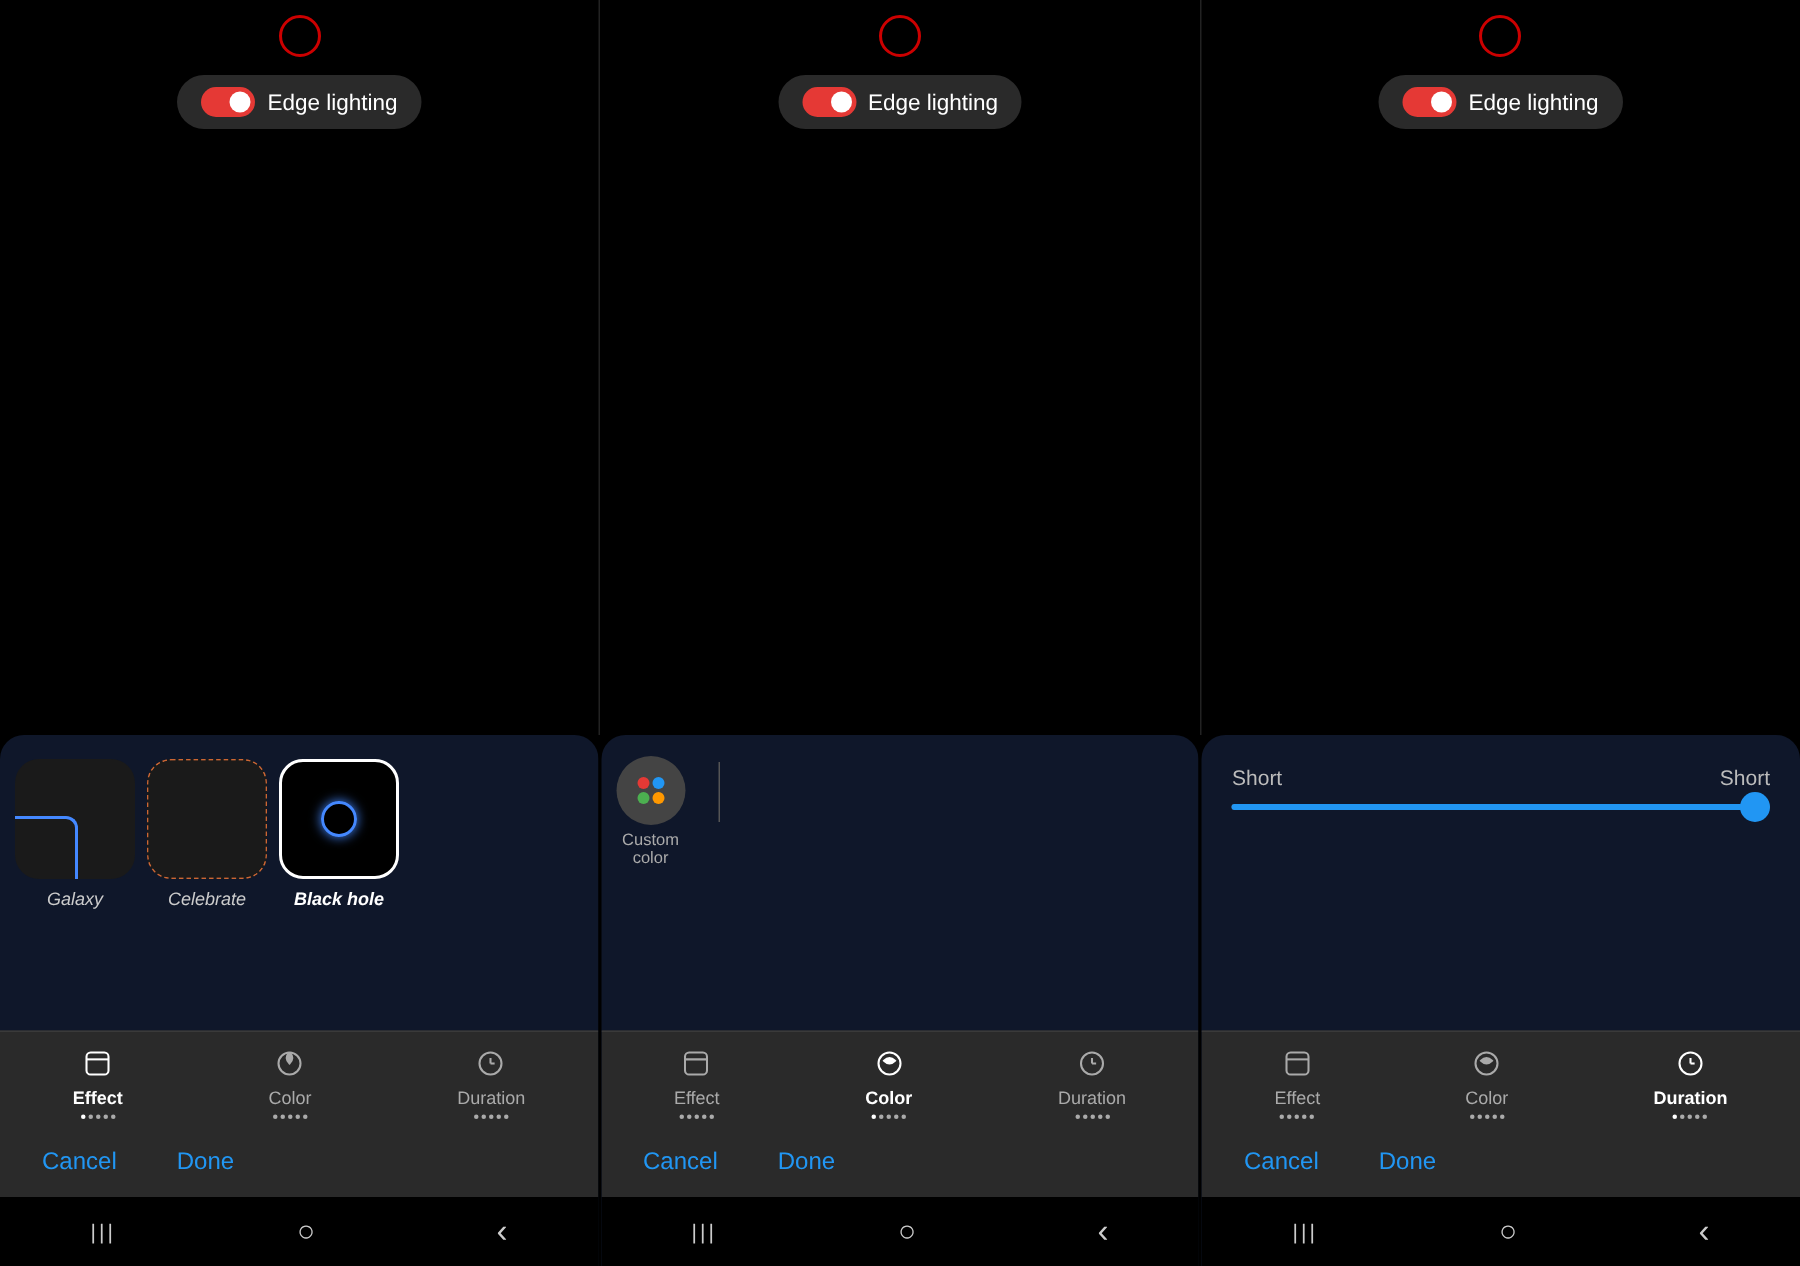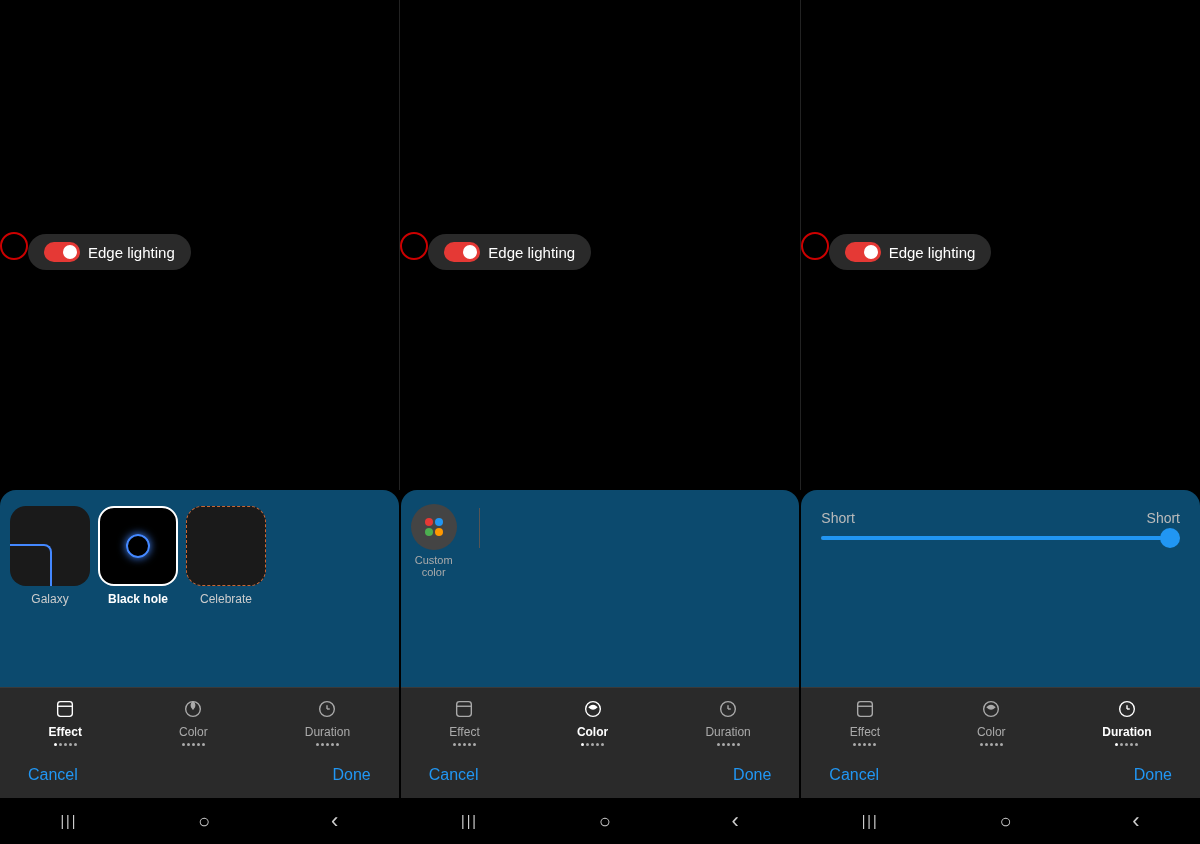--- a/index.html
+++ b/index.html
@@ -17,21 +17,21 @@
       display: flex;
       width: 100%;
       height: 490px;
       background: #000;
       position: relative;
     }
 
     .phone-preview {
       flex: 1;
       display: flex;
-      flex-direction: row;
+      flex-direction: column;
       align-items: center;
       justify-content: flex-start;
       padding-top: 10px;
       position: relative;
     }
 
     .phone-preview:nth-child(2) {
       border-left: 1px solid #222;
       border-right: 1px solid #222;
     }
@@ -90,20 +90,21 @@
       padding: 16px 10px 0 10px;
       gap: 8px;
       flex: 1;
     }
 
     .effect-item {
       display: flex;
       flex-direction: column;
       align-items: center;
       gap: 6px;
+      font-style: italic;
     }
 
     .effect-thumb {
       width: 80px;
       height: 80px;
       border-radius: 16px;
       background: #1a1a1a;
       position: relative;
       overflow: hidden;
     }
@@ -353,24 +354,25 @@
       background: #aaa;
     }
 
     .tab-dot.active-dot {
       background: #fff;
     }
 
     
     .action-bar {
       display: flex;
-      justify-content: space-between;
+      justify-content: flex-start;
       align-items: center;
       padding: 10px 20px;
       background: #2a2a2a;
+      gap: 24px;
     }
 
     .action-btn {
       font-size: 16px;
       font-weight: 500;
       cursor: pointer;
       padding: 4px 8px;
     }
 
     .cancel-btn { color: #2196f3; }
@@ -395,21 +397,21 @@
       display: flex;
       width: 100%;
       position: absolute;
       bottom: 0;
       left: 0;
       height: 354px;
     }
 
     .panel-section {
       flex: 1;
-      background: #0c4a6e;
+      background: #0f172a;
       border-radius: 16px 16px 0 0;
       display: flex;
       flex-direction: column;
       overflow: hidden;
     }
 
     .panel-section:nth-child(2) {
       margin: 0 2px;
     }
 
@@ -464,27 +466,27 @@
     <div class="panel-content">
       <div class="effect-list">
 
         <div class="effect-item">
           <div class="effect-thumb thumb-galaxy"></div>
           <span class="effect-name">Galaxy</span>
         </div>
 
 
         <div class="effect-item">
+          <div class="effect-thumb thumb-celebrate" style="border:1px dashed #cc6633;border-radius:16px;"></div>
+          <span class="effect-name">Celebrate</span>
+        </div>
+
+        <div class="effect-item">
           <div class="effect-thumb thumb-blackhole selected"></div>
           <span class="effect-name selected">Black hole</span>
-        </div>
-
-        <div class="effect-item">
-          <div class="effect-thumb thumb-celebrate" style="border:1px dashed #cc6633;border-radius:16px;"></div>
-          <span class="effect-name">Celebrate</span>
         </div>
       </div>
     </div>
 
     <div class="tab-bar">
       <div class="tab-item">
         <div class="tab-icon">
           <svg viewBox="0 0 24 24" fill="none" stroke="#fff" stroke-width="1.5">
             <rect x="4" y="4" width="16" height="16" rx="3"></rect>
             <line x1="4" y1="9" x2="20" y2="9"></line>

